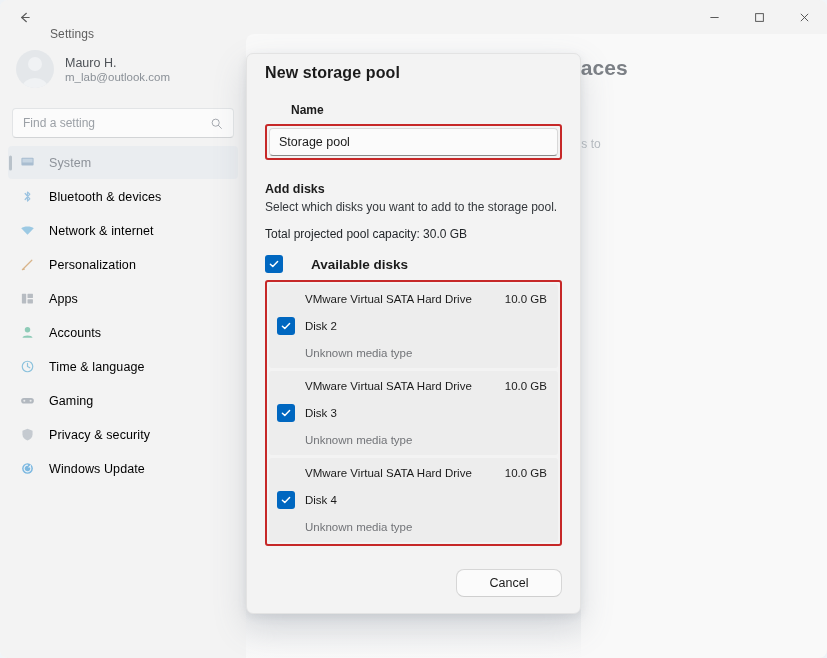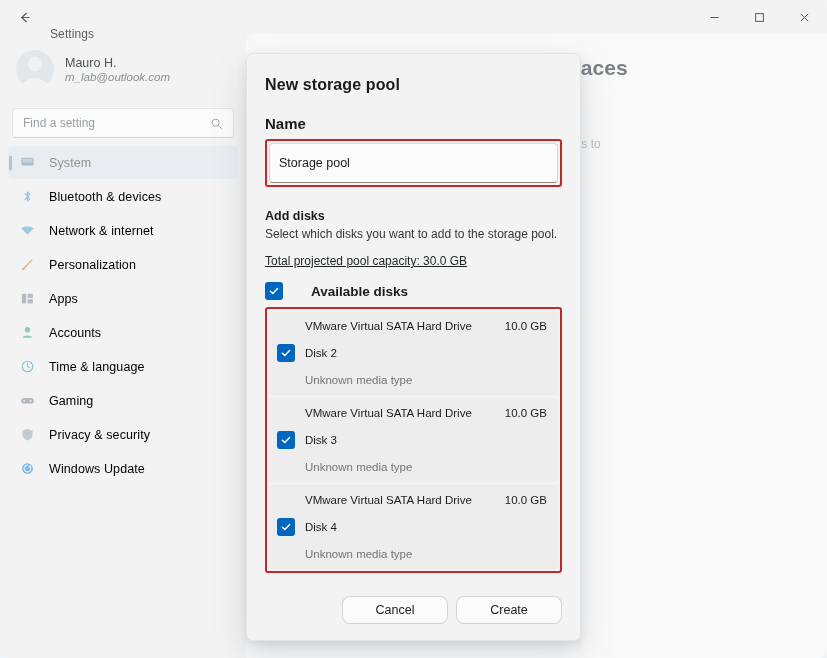--- a/index.html
+++ b/index.html
@@ -116,21 +116,21 @@
     content: "";
     position: absolute;
     left: 50%; bottom: -9px;
     transform: translateX(-50%);
     width: 25px; height: 19px;
     border-radius: 50% 50% 0 0;
     background: #f0f2f4;
   }
   .account-text { display: flex; flex-direction: column; gap: 1px; min-width: 0; }
   .account-name { font-size: 12.5px; color: #4e5257; }
-  .account-mail { font-size: 11.5px; color: #8a9097; font-style: italic; }
+  .account-mail { font-size: 11.5px; color: #8a9097; }
 
   .search-wrap {
     margin: 10px 4px 6px 4px;
     position: relative;
     height: 30px;
     background: #fbfbfb;
     border: 1px solid #e2e4e6;
     border-bottom: 1px solid #d2d4d6;
     border-radius: 4px;
     display: flex;
@@ -226,48 +226,49 @@
   #new-pool-dialog {
     position: absolute;
     left: 246px;
     top: 53px;
     width: 335px;
     background: #f3f3f3;
     border-radius: 7px;
     border: 1px solid #e3e3e3;
     box-shadow: 0 14px 34px rgba(100,110,125,.20),
                 0 3px 9px rgba(100,110,125,.13);
-    padding: 22px 18px 16px 18px;
+    padding: 10px 18px 16px 18px;
     pointer-events: auto;
   }
 
   .dlg-title {
     font-size: 16px;
     font-weight: bold;
     color: #1b1b1b;
     margin-bottom: 21px;
     letter-spacing: .1px;
   }
   .field-label {
-    font-size: 15px;
+    font-size: 12px;
     font-weight: bold;
     color: #1b1b1b;
     margin-bottom: 7px;
+    margin-left: 26px;
   }
 
   
   .hl-box {
     border: 2.5px solid #c62828;
     border-radius: 3px;
     padding: 2px;
   }
 
   .name-input {
     width: 100%;
-    height: 40px;
+    height: 28px;
     border: 1px solid #d8d8d8;
     border-bottom: 1.5px solid #8a8a8a;
     border-radius: 4px;
     background: #fbfbfb;
     font-size: 12.5px;
     color: #1b1b1b;
     font-family: "Liberation Sans", sans-serif;
     padding: 0 9px;
     outline: none;
   }
@@ -281,21 +282,20 @@
   .section-sub {
     font-size: 12px;
     color: #33373b;
     margin-top: 3px;
     line-height: 16px;
   }
   .capacity-line {
     font-size: 12px;
     color: #1f2327;
     margin-top: 12px;
-    text-decoration: underline;
   }
 
   
   .cbx {
     width: 18px; height: 18px;
     flex: 0 0 18px;
     border-radius: 3px;
     background: #0067c0;
     display: flex;
     align-items: center;
@@ -639,19 +639,18 @@
               <span class="disk-media">Unknown media type</span>
             </span>
             <span class="disk-size">10.0 GB</span>
           </div>
 
         </div>
       </div>
 
       <div class="dlg-actions">
         <button class="dlg-btn">Cancel</button>
-        <button class="dlg-btn">Create</button>
       </div>
 
     </div>
   </div>
 
 </div>
 
 </body></html>

